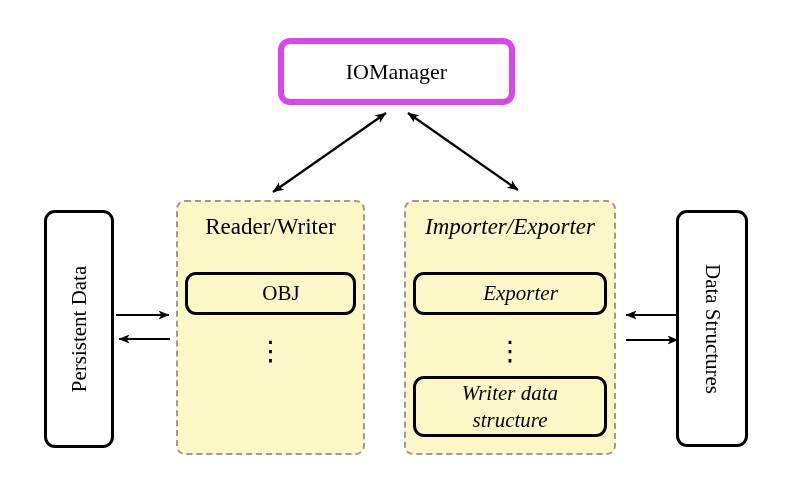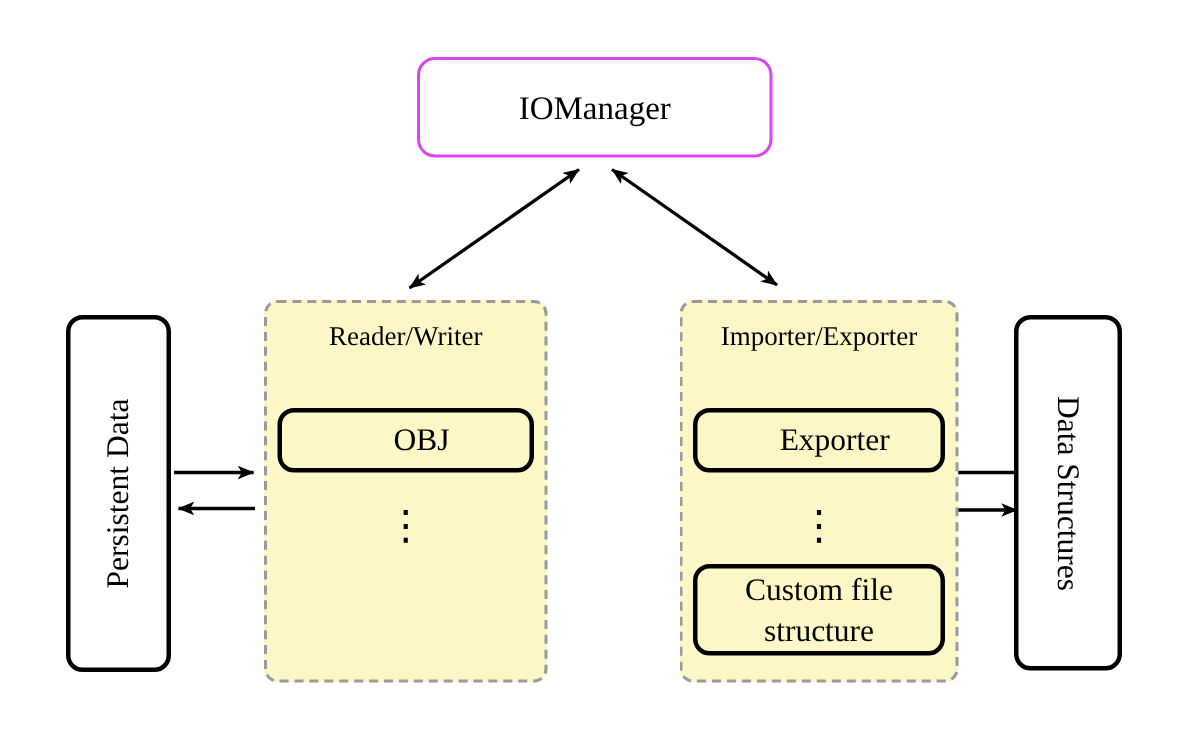--- a/index.html
+++ b/index.html
@@ -13,21 +13,21 @@
     color: #000000;
   }
   .stage {
     position: relative;
     width: 800px;
     height: 489px;
   }
   .node {
     position: absolute;
     background: #ffffff;
-    border: 2px solid #d946ef;
+    border: 6px solid #d946ef;
     border-radius: 12px;
     box-sizing: border-box;
     display: flex;
     align-items: center;
     justify-content: center;
     font-size: 22px;
   }
   #iomanager { left: 278px; top: 38px; width: 237px; height: 67px; }
 
   .vbox {
@@ -51,26 +51,26 @@
   .panel {
     position: absolute;
     top: 200px;
     height: 255px;
     background: #FBF7C6;
     border: 2px dashed #9a9a9a;
     border-radius: 9px;
     box-sizing: border-box;
   }
   #reader-writer-panel   { left: 176px; width: 189px; }
-  #importer-exporter-panel { left: 453px; width: 186px; }
+  #importer-exporter-panel { left: 404px; width: 212px; font-style: italic; }
   .panel-title {
     position: absolute;
     top: 12px; left: 0; right: 0;
     text-align: center;
-    font-size: 18px;
+    font-size: 23px;
   }
   .inner-box {
     position: absolute;
     left: 7px; right: 7px;
     border: 3px solid #000000;
     border-radius: 11px;
     box-sizing: border-box;
     display: flex;
     flex-direction: column;
     align-items: center;
@@ -137,18 +137,18 @@
     <div class="vdots">⋮</div>
   </div>
 
   <div class="panel" id="importer-exporter-panel">
     <div class="panel-title">Importer/Exporter</div>
     <div class="inner-box inner-top">
       <span>Exporter</span>
     </div>
     <div class="vdots">⋮</div>
     <div class="inner-box inner-bottom">
-      <span>Custom file
+      <span>Writer data
 structure</span>
     </div>
   </div>
 
 </div>
 
 </body></html>

